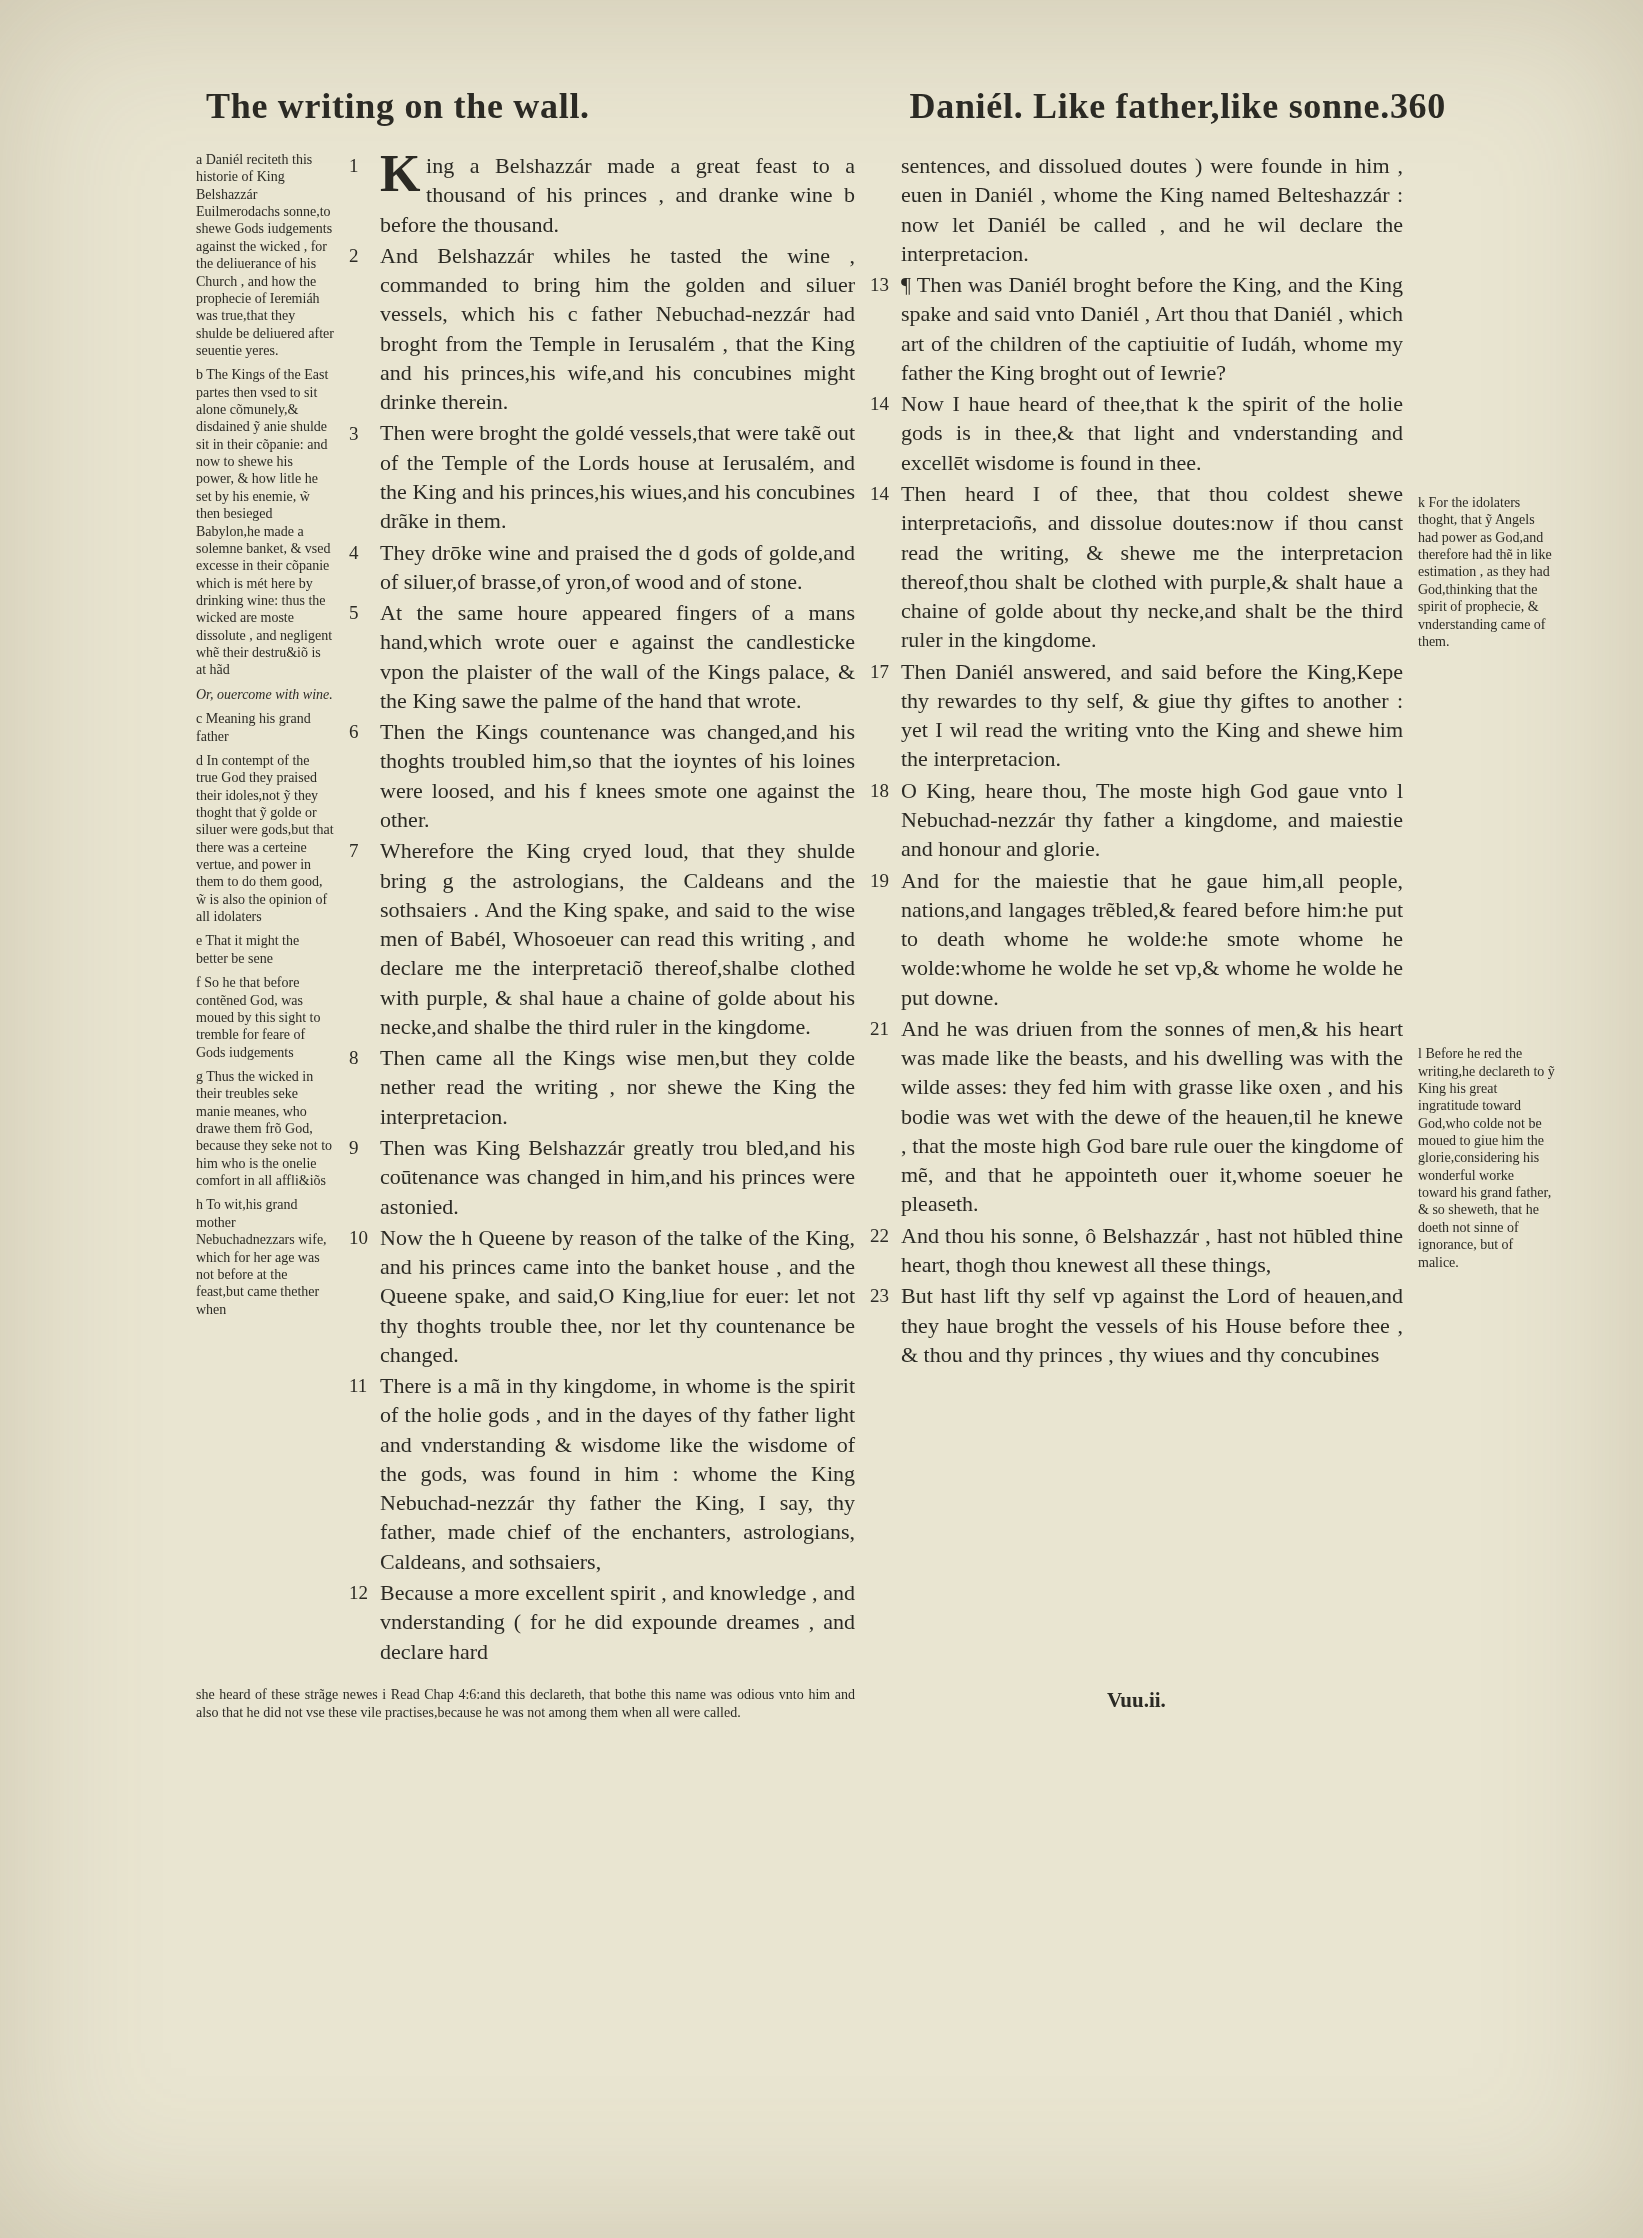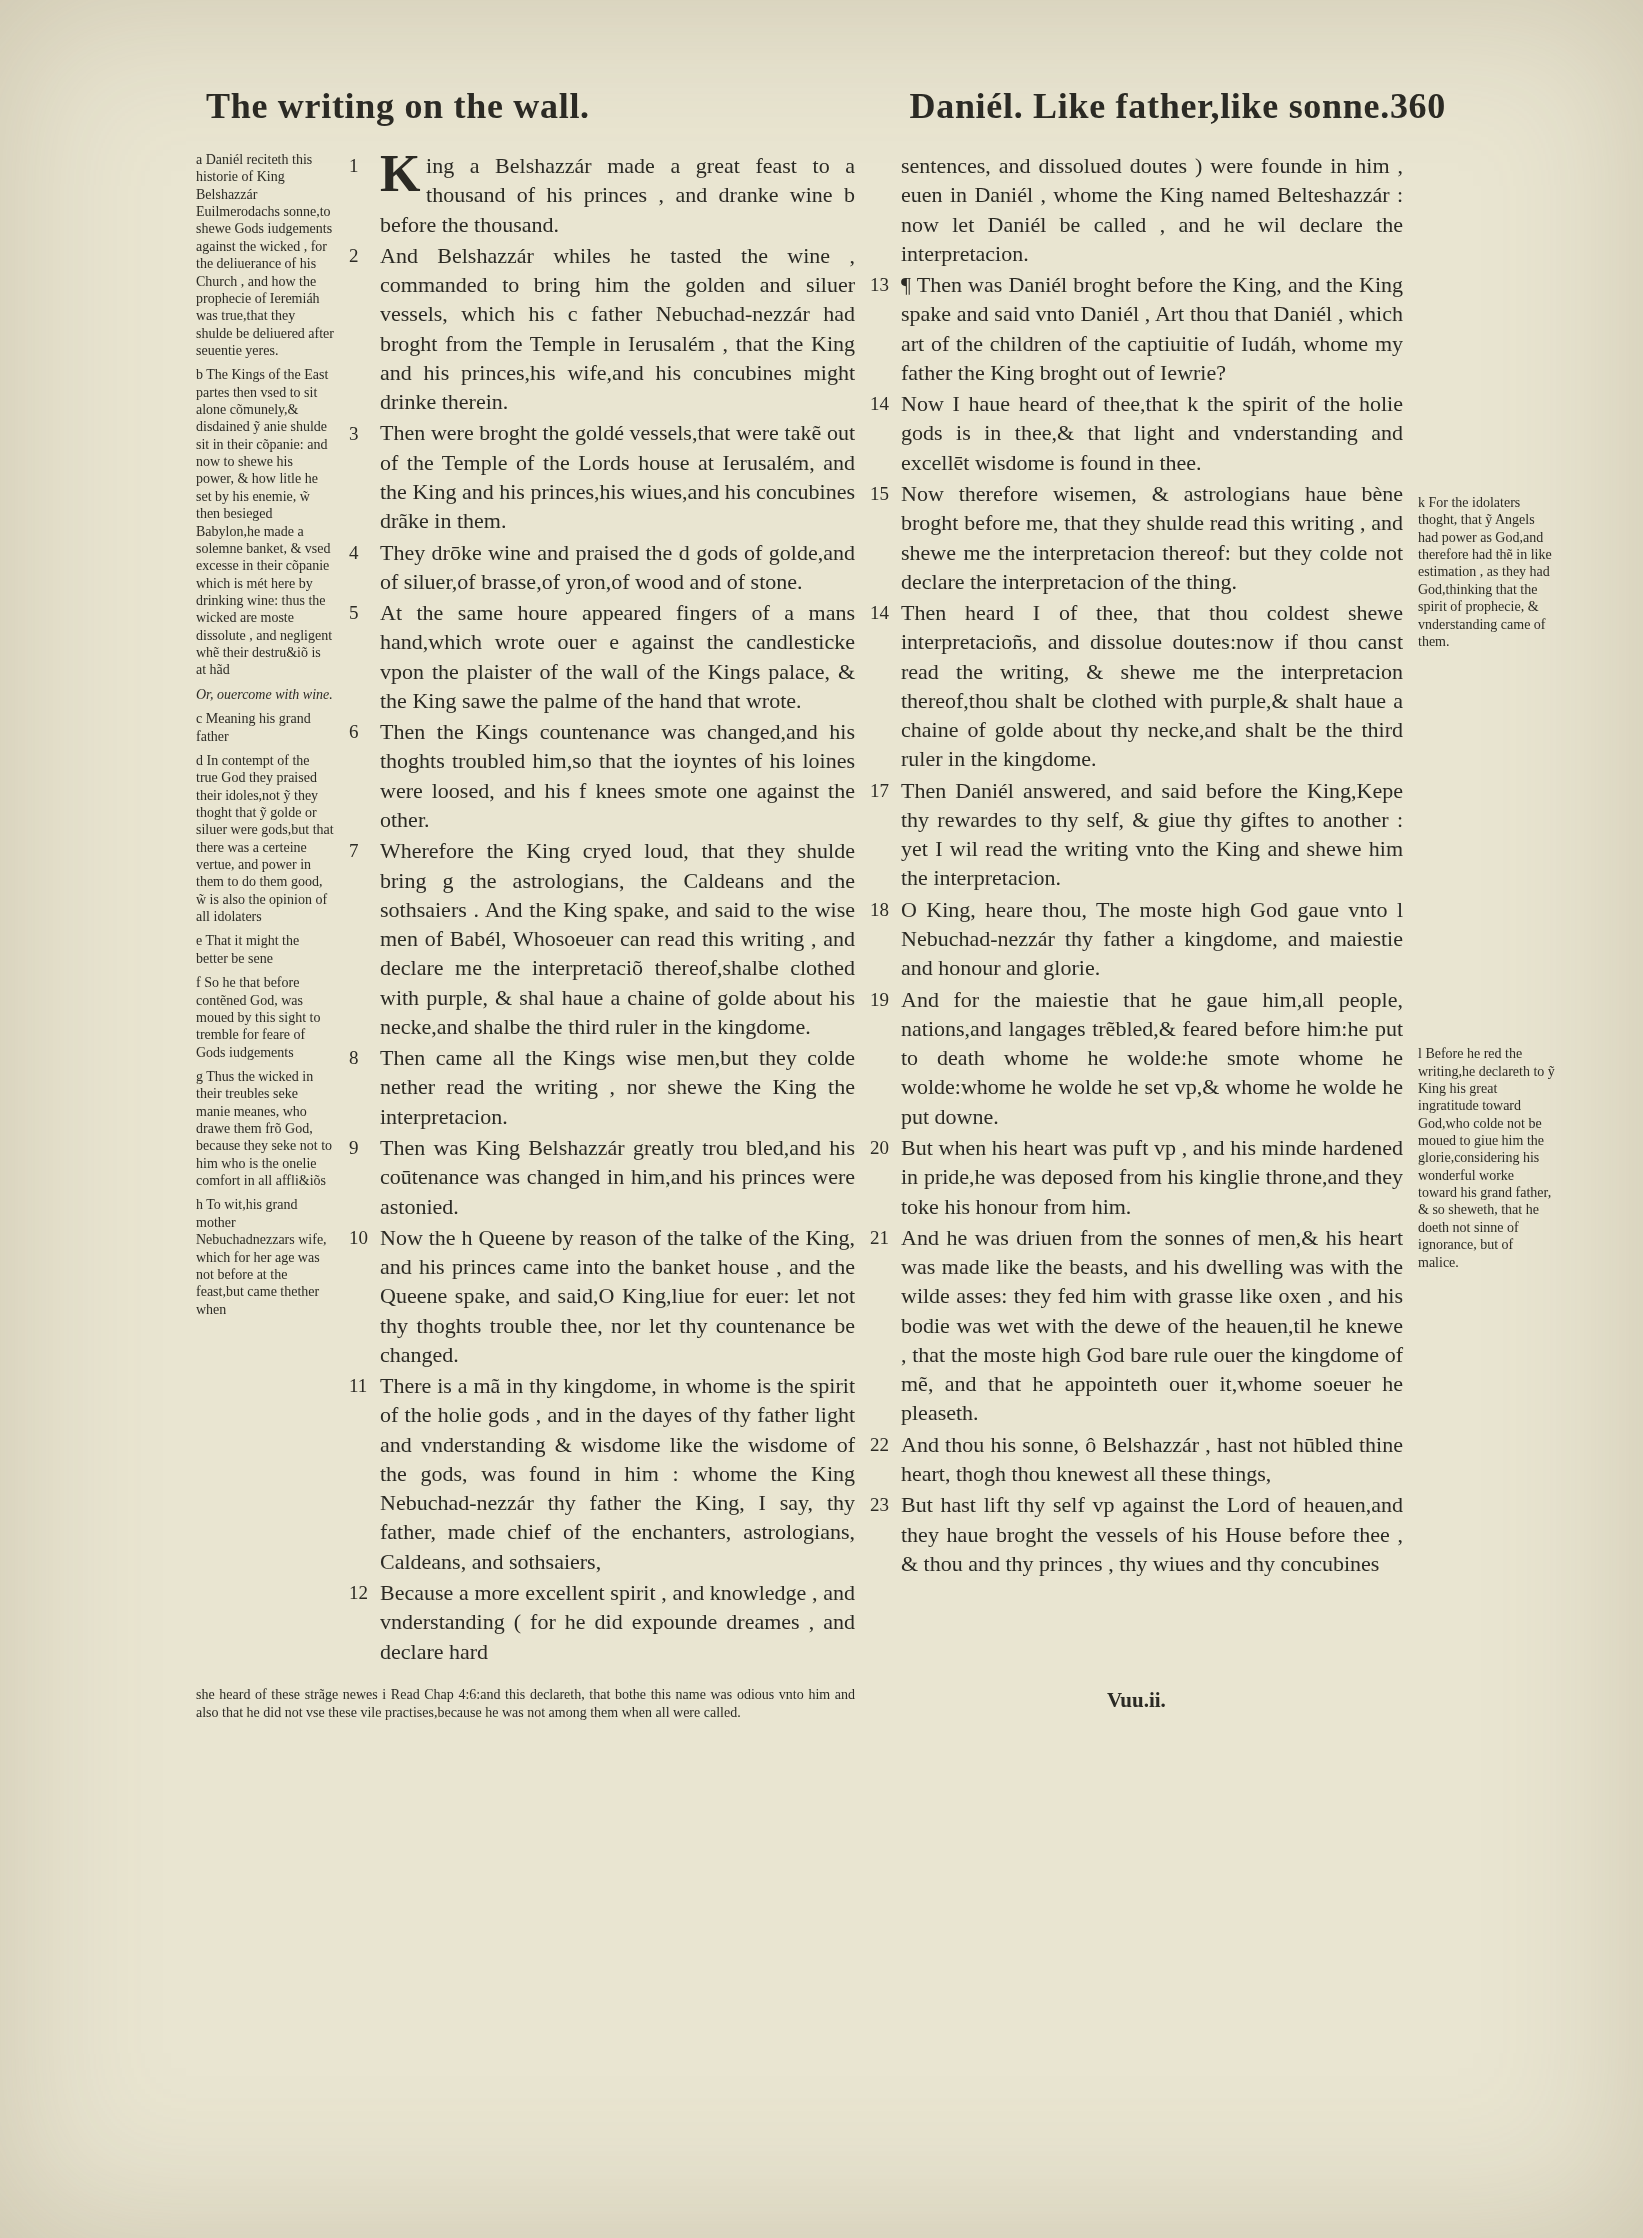--- a/index.html
+++ b/index.html
@@ -165,42 +165,34 @@
         </div>
         <div class="verse">
           <span class="vnum">13</span>
           <span class="vtext">¶ Then was Daniél broght before the King, and the King spake and said vnto Daniél , Art thou that Daniél , which art of the children of the captiuitie of Iudáh, whome my father the King broght out of Iewrie?</span>
         </div>
         <div class="verse">
           <span class="vnum">14</span>
           <span class="vtext">Now I haue heard of thee,that k the spirit of the holie gods is in thee,&amp; that light and vnderstanding and excellēt wisdome is found in thee.</span>
         </div>
         <div class="verse">
-          <span class="vnum">15</span>
-          <span class="vtext">Now therefore wisemen, &amp; astrologians haue bène broght before me, that they shulde read this writing , and shewe me the interpretacion thereof: but they colde not declare the interpretacion of the thing.</span>
-        </div>
-        <div class="verse">
           <span class="vnum">14</span>
           <span class="vtext">Then heard I of thee, that thou coldest shewe interpretacioñs, and dissolue doutes:now if thou canst read the writing, &amp; shewe me the interpretacion thereof,thou shalt be clothed with purple,&amp; shalt haue a chaine of golde about thy necke,and shalt be the third ruler in the kingdome.</span>
         </div>
         <div class="verse">
           <span class="vnum">17</span>
           <span class="vtext">Then Daniél answered, and said before the King,Kepe thy rewardes to thy self, &amp; giue thy giftes to another : yet I wil read the writing vnto the King and shewe him the interpretacion.</span>
         </div>
         <div class="verse">
           <span class="vnum">18</span>
           <span class="vtext">O King, heare thou, The moste high God gaue vnto l Nebuchad-nezzár thy father a kingdome, and maiestie and honour and glorie.</span>
         </div>
         <div class="verse">
           <span class="vnum">19</span>
           <span class="vtext">And for the maiestie that he gaue him,all people, nations,and langages trẽbled,&amp; feared before him:he put to death whome he wolde:he smote whome he wolde:whome he wolde he set vp,&amp; whome he wolde he put downe.</span>
-        </div>
-        <div class="verse">
-          <span class="vnum">20</span>
-          <span class="vtext">But when his heart was puft vp , and his minde hardened in pride,he was deposed from his kinglie throne,and they toke his honour from him.</span>
         </div>
         <div class="verse">
           <span class="vnum">21</span>
           <span class="vtext">And he was driuen from the sonnes of men,&amp; his heart was made like the beasts, and his dwelling was with the wilde asses: they fed him with grasse like oxen , and his bodie was wet with the dewe of the heauen,til he knewe , that the moste high God bare rule ouer the kingdome of mẽ, and that he appointeth ouer it,whome soeuer he pleaseth.</span>
         </div>
         <div class="verse">
           <span class="vnum">22</span>
           <span class="vtext">And thou his sonne, ô Belshazzár , hast not hūbled thine heart, thogh thou knewest all these things,</span>
         </div>
         <div class="verse">

